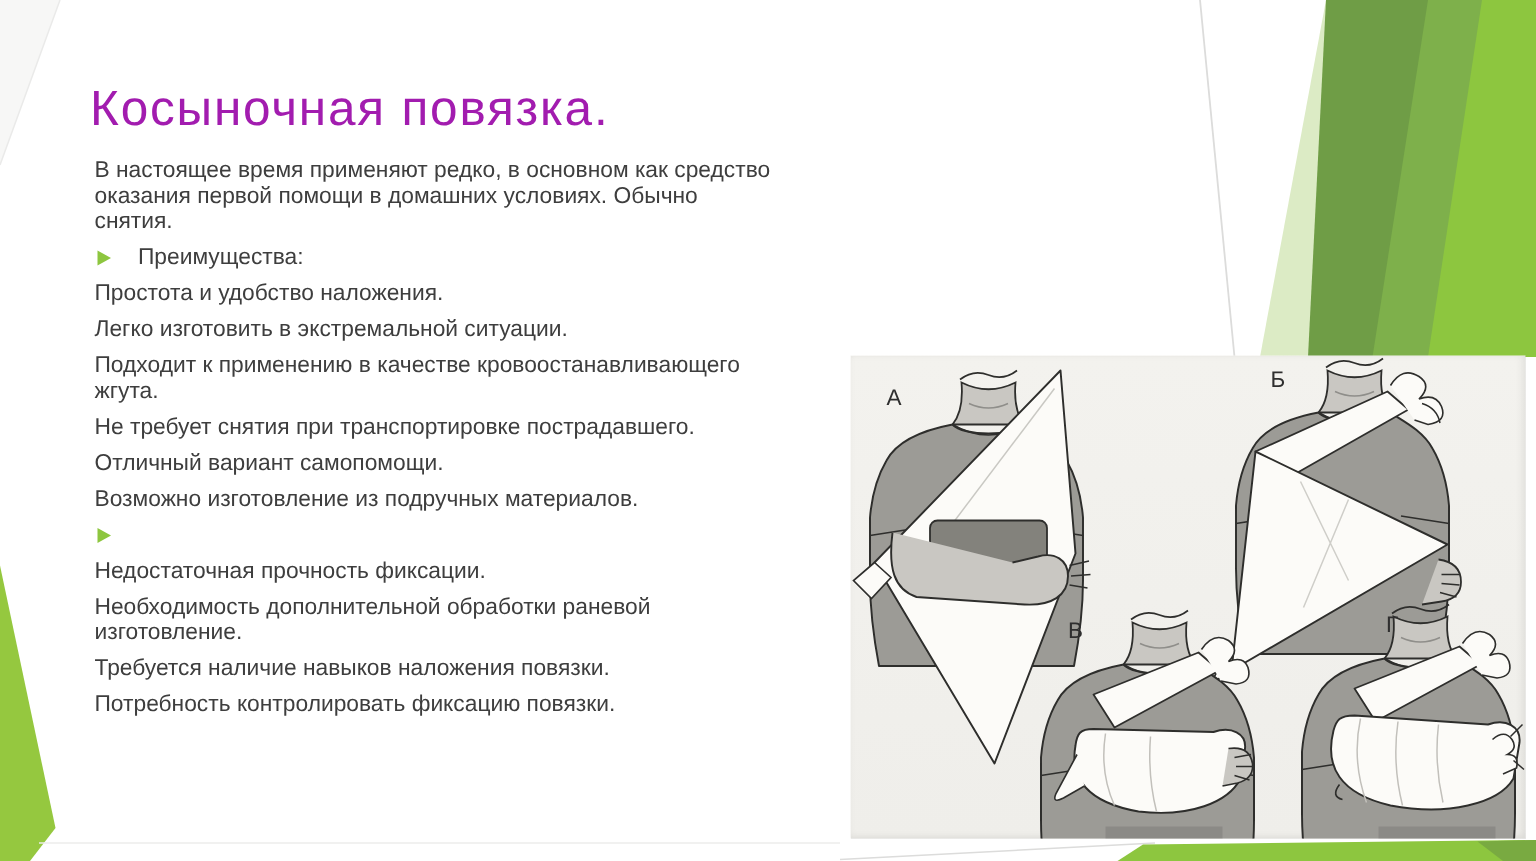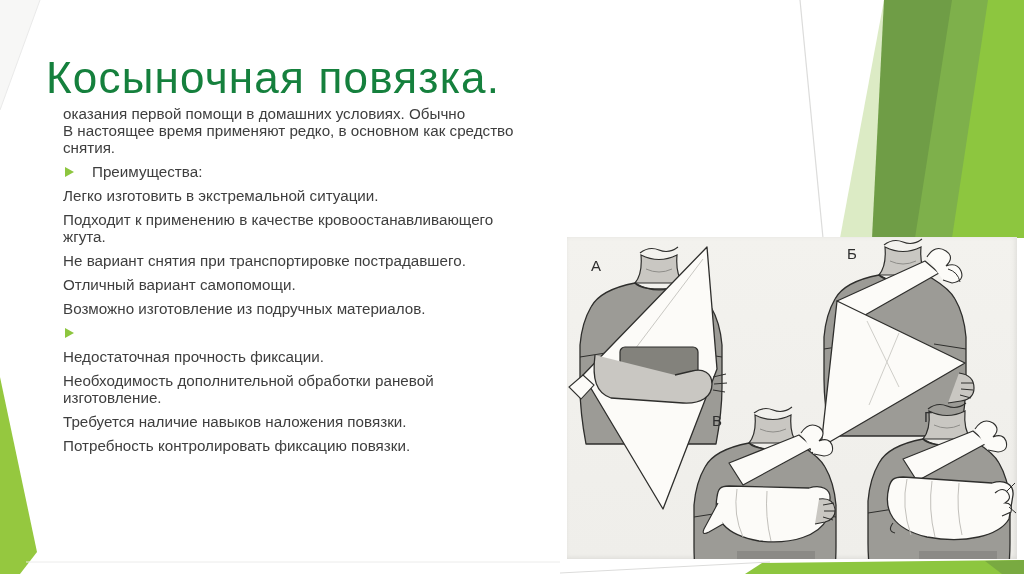--- a/index.html
+++ b/index.html
@@ -1,20 +1,20 @@
 <!DOCTYPE html>
 <html><head>
 <meta charset="utf-8">
 <style>
   html,body{margin:0;padding:0;background:#888;}
   .slide{position:relative;width:1024px;height:574px;background:#ffffff;overflow:hidden;
          font-family:"Liberation Sans","DejaVu Sans",sans-serif;}
   .deco{position:absolute;pointer-events:none;}
-  .title{position:absolute;left:46px;top:53px;margin:0;font-size:44px;font-weight:400;
-         letter-spacing:1.2px;color:#15803d;white-space:nowrap;}
+  .title{position:absolute;left:60px;top:53px;margin:0;font-size:33px;font-weight:400;
+         letter-spacing:1.2px;color:#a21caf;white-space:nowrap;}
   .content{position:absolute;left:63px;top:105px;font-size:15.2px;color:#3e3e3e;}
   .para{margin-bottom:7px;}
   .ln{line-height:17px;white-space:nowrap;}
   .bullet{display:flex;align-items:center;height:17px;}
   .arrow{width:0;height:0;border-top:5px solid transparent;border-bottom:5px solid transparent;
          border-left:9px solid #8dc63f;margin-left:2px;margin-right:18px;}
   .btxt{white-space:nowrap;line-height:17px;text-align:center;}
   .figure{position:absolute;left:567px;top:237px;width:450px;height:322px;
           background:linear-gradient(#f3f2ee,#efeeea);
           box-shadow:inset -3px 0 5px rgba(0,0,0,.05), inset 0 -2px 4px rgba(0,0,0,.04);}
@@ -49,39 +49,42 @@
     <line x1="26" y1="6" x2="560" y2="6" stroke="#ececeb" stroke-width="1"></line>
     <line x1="560" y1="17" x2="770" y2="6" stroke="#dcdcdb" stroke-width="1"></line>
     <polygon points="745,18 762,7 1024,4 1024,18" fill="#8dc63f"></polygon>
     <polygon points="985,5 1024,4 1024,18 1002,18" fill="#79aa41"></polygon>
   </svg>
 
   <h1 class="title">Косыночная повязка.</h1>
 
   <div class="content" id="content-list">
       <div class="para">
+        <div class="ln">В настоящее время применяют редко, в основном как средство</div>
         <div class="ln">оказания первой помощи в домашних условиях. Обычно</div>
-        <div class="ln">В настоящее время применяют редко, в основном как средство</div>
         <div class="ln">снятия.</div>
       </div>
       <div class="para bullet">
         <span class="arrow"></span>
         <span class="btxt">Преимущества:</span>
+      </div>
+      <div class="para">
+        <div class="ln">Простота и удобство наложения.</div>
       </div>
       <div class="para">
         <div class="ln">Легко изготовить в экстремальной ситуации.</div>
       </div>
       <div class="para">
       </div>
       <div class="para">
         <div class="ln">Подходит к применению в качестве кровоостанавливающего</div>
         <div class="ln">жгута.</div>
       </div>
       <div class="para">
-        <div class="ln">Не вариант снятия при транспортировке пострадавшего.</div>
+        <div class="ln">Не требует снятия при транспортировке пострадавшего.</div>
       </div>
       <div class="para">
         <div class="ln">Отличный вариант самопомощи.</div>
       </div>
       <div class="para">
         <div class="ln">Возможно изготовление из подручных материалов.</div>
       </div>
       <div class="para bullet">
         <span class="arrow"></span>
       </div>

